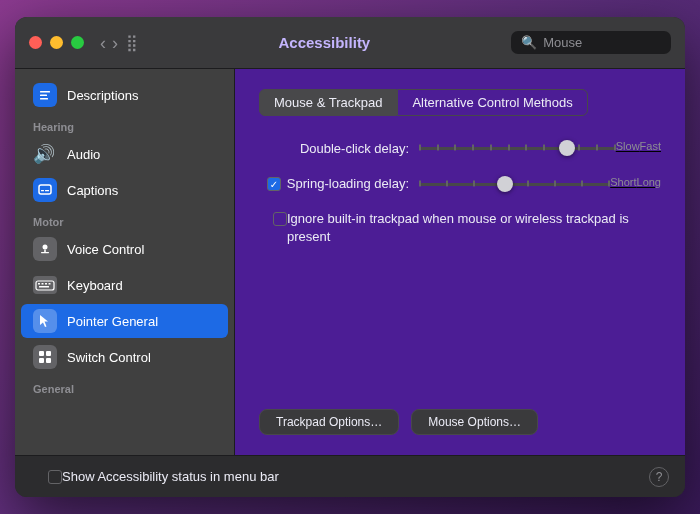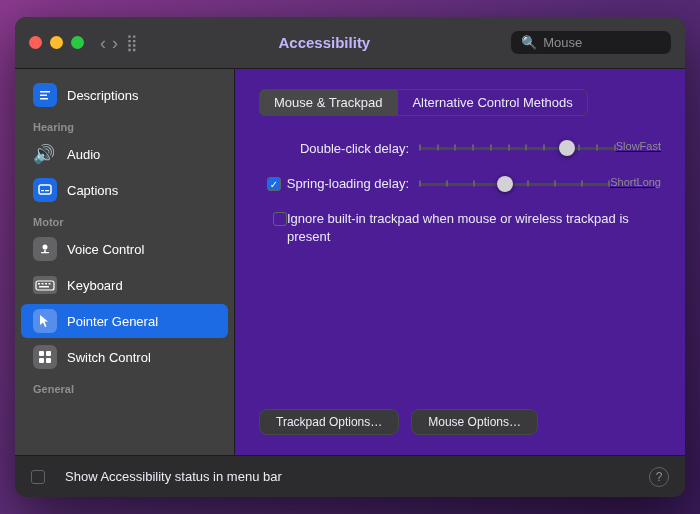--- a/index.html
+++ b/index.html
@@ -311,22 +311,23 @@
       border-top: 1px solid #1c1c1e;
       display: flex;
       align-items: center;
       padding: 0 16px;
       flex-shrink: 0;
     }
 
     .bottom-checkbox-row {
       display: flex;
       align-items: center;
-      gap: 20px;
+      gap: 0;
       flex: 1;
+      margin-left: 17px;
     }
 
     .bottom-checkbox {
       width: 14px;
       height: 14px;
       border: 1.5px solid #636366;
       border-radius: 3px;
       background: transparent;
       flex-shrink: 0;
     }

